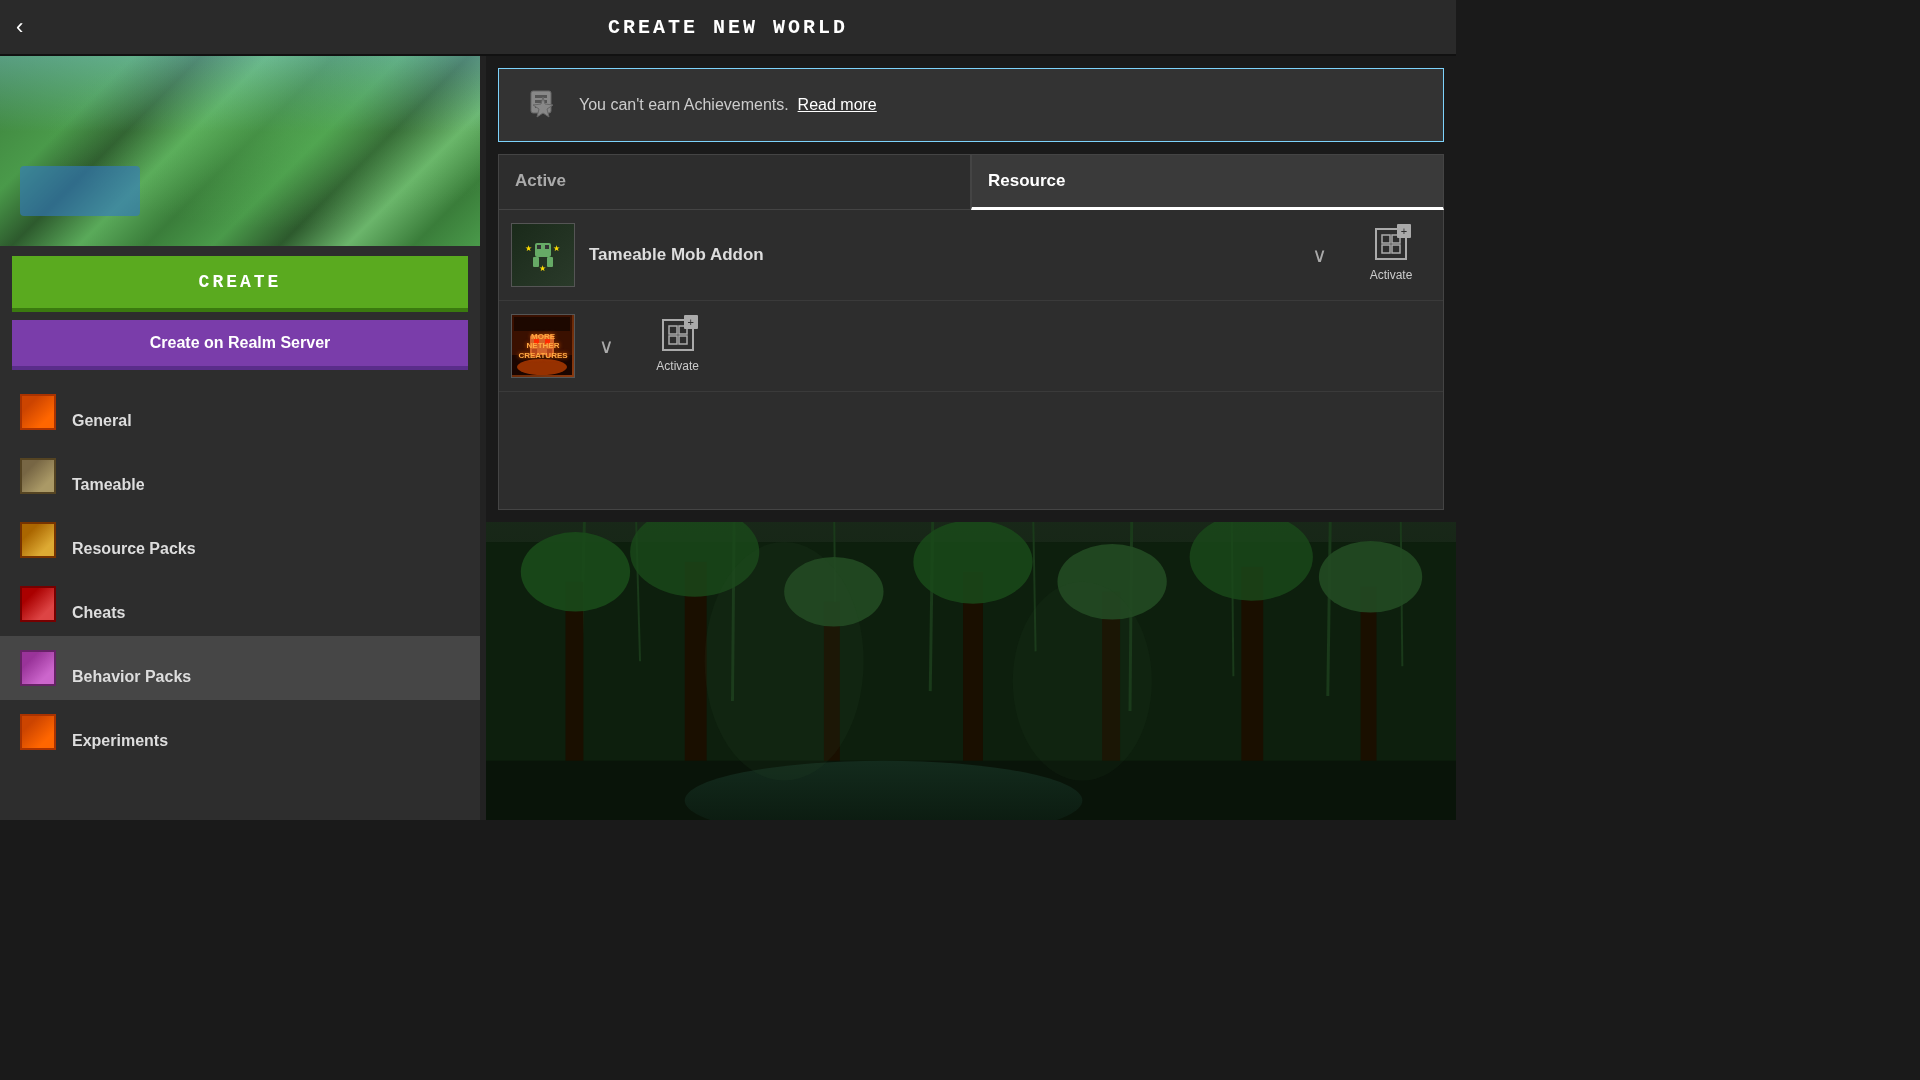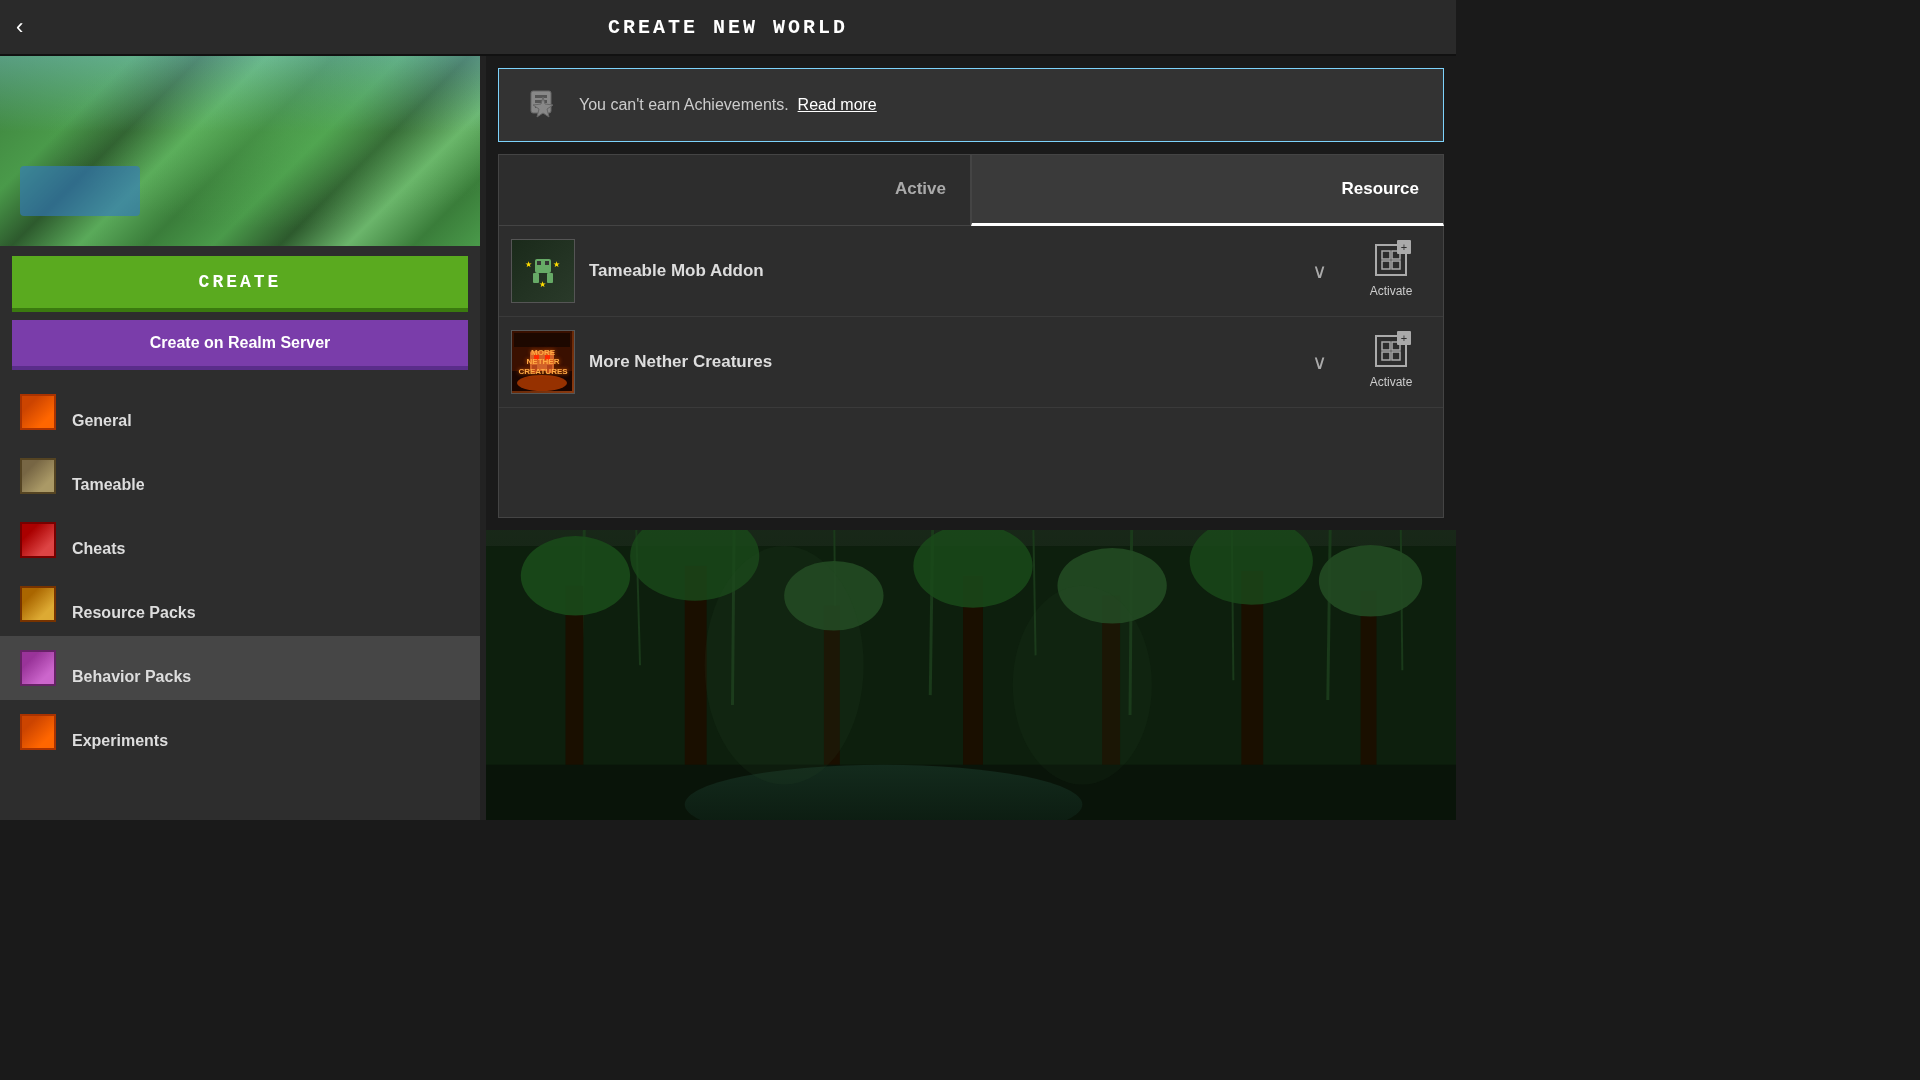--- a/index.html
+++ b/index.html
@@ -208,22 +208,22 @@
     }
 
     
     .tab-bar {
       display: flex;
       margin: 12px 12px 0 12px;
       background: #2d2d2d;
     }
     .tab {
       flex: 1;
-      padding: 24px;
-      text-align: right;
+      padding: 16px;
+      text-align: left;
       font-size: 17px;
       font-weight: 600;
       color: #aaa;
       cursor: pointer;
       border: 1px solid #444;
       background: #2d2d2d;
       font-family: 'Segoe UI', Arial, sans-serif;
     }
     .tab.active {
       color: #fff;
@@ -392,26 +392,26 @@
     <div class="nav-items">
       <div class="nav-item">
         <div class="nav-icon icon-general"></div>
         <span>General</span>
       </div>
       <div class="nav-item">
         <div class="nav-icon icon-advanced"></div>
         <span>Tameable</span>
       </div>
       <div class="nav-item">
+        <div class="nav-icon icon-resource"></div>
+        <span>Resource Packs</span>
+      </div>
+      <div class="nav-item">
         <div class="nav-icon icon-cheats"></div>
         <span>Cheats</span>
-      </div>
-      <div class="nav-item">
-        <div class="nav-icon icon-resource"></div>
-        <span>Resource Packs</span>
       </div>
       <div class="nav-item active">
         <div class="nav-icon icon-behavior"></div>
         <span>Behavior Packs</span>
       </div>
       <div class="nav-item">
         <div class="nav-icon icon-experiments"></div>
         <span>Experiments</span>
       </div>
     </div>
@@ -491,21 +491,20 @@
               <rect x="22" y="24" width="5" height="5" fill="#ff2200"></rect>
               <rect x="33" y="24" width="5" height="5" fill="#ff2200"></rect>
               <rect x="20" y="34" width="5" height="8" fill="#aa4422"></rect>
               <rect x="35" y="34" width="5" height="8" fill="#aa4422"></rect>
 
               <rect x="2" y="2" width="56" height="14" fill="rgba(0,0,0,0.5)"></rect>
             </svg>
             <div class="thumb-nether-text">MORE<br>NETHER<br>CREATURES</div>
           </div>
         </div>
-        <span class="pack-name">More Nether Creatures</span>
         <button class="chevron-btn">∨</button>
         <button class="activate-btn">
           <div class="activate-icon">
             <svg width="20" height="20" viewBox="0 0 20 20" fill="none">
               <rect x="1" y="1" width="8" height="8" stroke="#aaa" stroke-width="1.5"></rect>
               <rect x="11" y="1" width="8" height="8" stroke="#aaa" stroke-width="1.5"></rect>
               <rect x="1" y="11" width="8" height="8" stroke="#aaa" stroke-width="1.5"></rect>
               <rect x="11" y="11" width="8" height="8" stroke="#aaa" stroke-width="1.5"></rect>
             </svg>
           </div>

